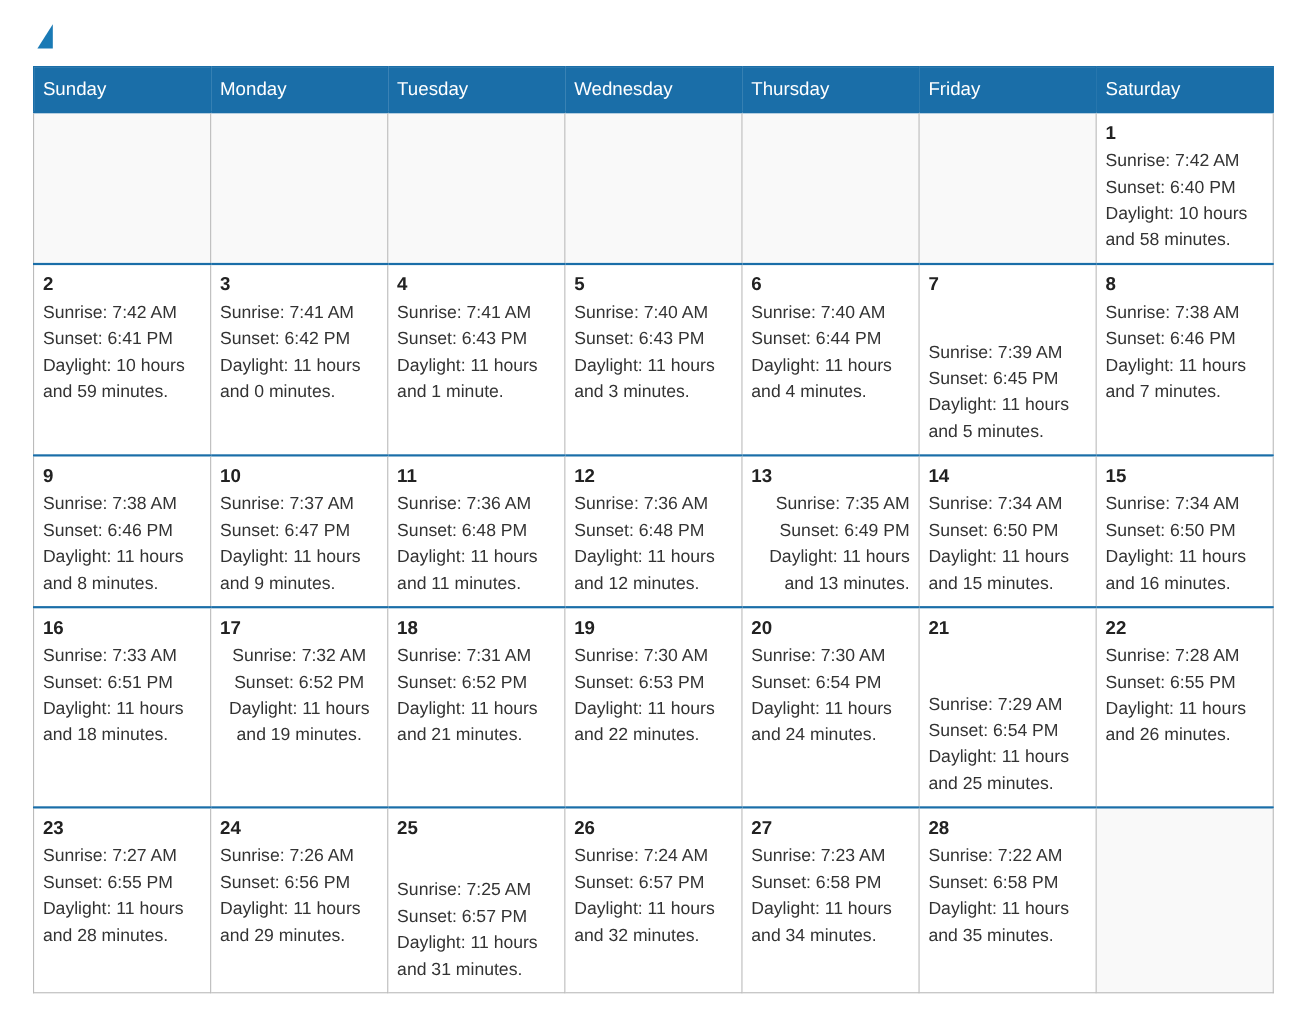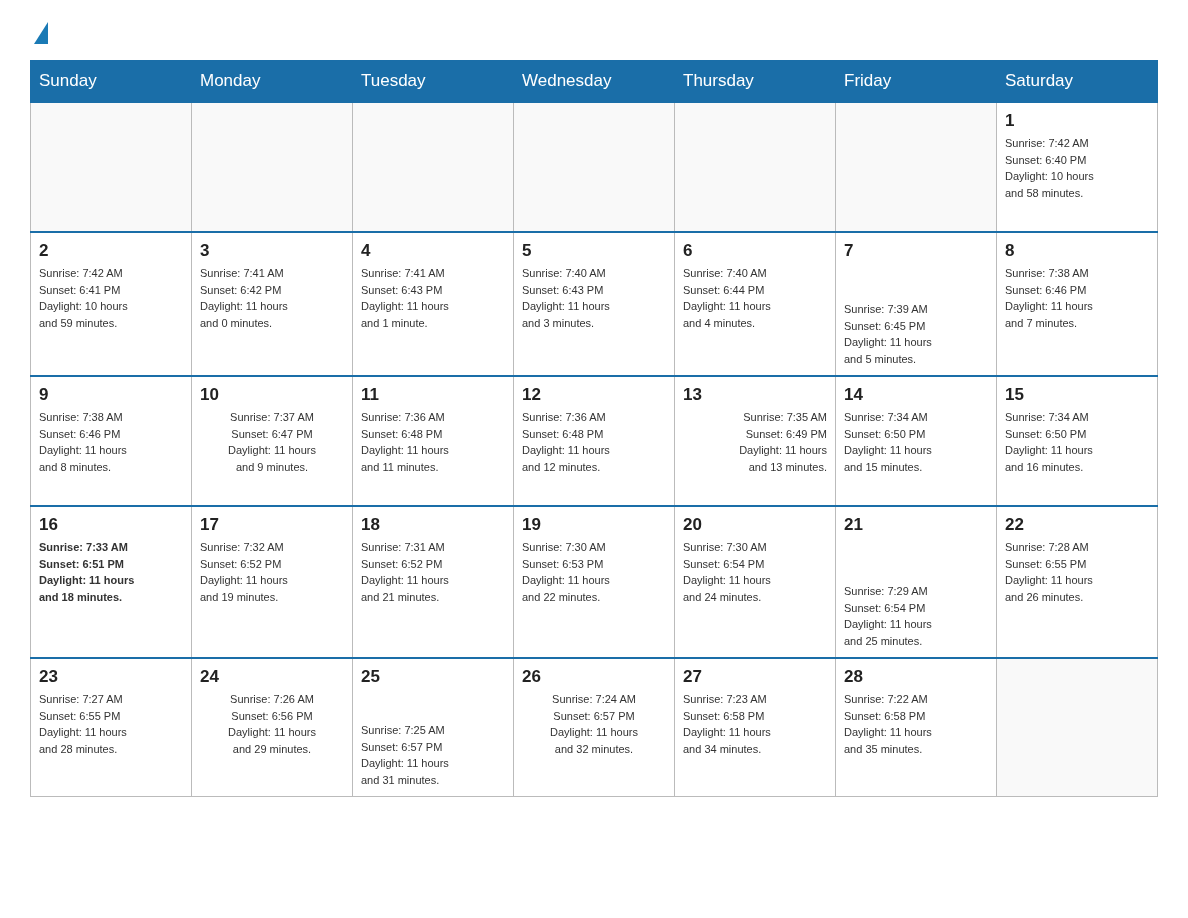--- a/index.html
+++ b/index.html
@@ -81,21 +81,21 @@
       height: 130px;
     }
     .day-number {
       font-size: 17px;
       font-weight: bold;
       color: #222;
       display: block;
       margin-bottom: 4px;
     }
     .day-info {
-      font-size: 11px;
+      font-size: 16px;
       color: #333;
       line-height: 1.5;
     }
     .empty-cell {
       background: #f9f9f9;
     }
     .week-row td {
       border-top: 2px solid #1a6ea8;
     }
   </style>
@@ -198,21 +198,21 @@
       <tr class="week-row">
         <td>
           <span class="day-number">9</span>
           <div class="day-info" style="white-space: pre-line;">Sunrise: 7:38 AM
 Sunset: 6:46 PM
 Daylight: 11 hours
 and 8 minutes.</div>
         </td>
         <td>
           <span class="day-number">10</span>
-          <div class="day-info" style="white-space: pre-line; text-align: center;">Sunrise: 7:37 AM
+          <div class="day-info" style="white-space: pre-line;">Sunrise: 7:37 AM
 Sunset: 6:47 PM
 Daylight: 11 hours
 and 9 minutes.</div>
         </td>
         <td>
           <span class="day-number">11</span>
           <div class="day-info" style="white-space: pre-line;">Sunrise: 7:36 AM
 Sunset: 6:48 PM
 Daylight: 11 hours
 and 11 minutes.</div>
@@ -242,28 +242,28 @@
           <span class="day-number">15</span>
           <div class="day-info" style="white-space: pre-line;">Sunrise: 7:34 AM
 Sunset: 6:50 PM
 Daylight: 11 hours
 and 16 minutes.</div>
         </td>
       </tr>
       <tr class="week-row">
         <td>
           <span class="day-number">16</span>
-          <div class="day-info" style="white-space: pre-line; font-weight: bold;">Sunrise: 7:33 AM
+          <div class="day-info" style="white-space: pre-line;">Sunrise: 7:33 AM
 Sunset: 6:51 PM
 Daylight: 11 hours
 and 18 minutes.</div>
         </td>
         <td>
           <span class="day-number">17</span>
-          <div class="day-info" style="white-space: pre-line;">Sunrise: 7:32 AM
+          <div class="day-info" style="white-space: pre-line; text-align: center;">Sunrise: 7:32 AM
 Sunset: 6:52 PM
 Daylight: 11 hours
 and 19 minutes.</div>
         </td>
         <td>
           <span class="day-number">18</span>
           <div class="day-info" style="white-space: pre-line;">Sunrise: 7:31 AM
 Sunset: 6:52 PM
 Daylight: 11 hours
 and 21 minutes.</div>
@@ -300,35 +300,35 @@
       <tr class="week-row">
         <td>
           <span class="day-number">23</span>
           <div class="day-info" style="white-space: pre-line;">Sunrise: 7:27 AM
 Sunset: 6:55 PM
 Daylight: 11 hours
 and 28 minutes.</div>
         </td>
         <td>
           <span class="day-number">24</span>
-          <div class="day-info" style="white-space: pre-line; text-align: center;">Sunrise: 7:26 AM
+          <div class="day-info" style="white-space: pre-line;">Sunrise: 7:26 AM
 Sunset: 6:56 PM
 Daylight: 11 hours
 and 29 minutes.</div>
         </td>
         <td>
           <span class="day-number">25</span>
           <div class="day-info" style="white-space: pre-line; margin-top: 35px;">Sunrise: 7:25 AM
 Sunset: 6:57 PM
 Daylight: 11 hours
 and 31 minutes.</div>
         </td>
         <td>
           <span class="day-number">26</span>
-          <div class="day-info" style="white-space: pre-line; text-align: center;">Sunrise: 7:24 AM
+          <div class="day-info" style="white-space: pre-line;">Sunrise: 7:24 AM
 Sunset: 6:57 PM
 Daylight: 11 hours
 and 32 minutes.</div>
         </td>
         <td>
           <span class="day-number">27</span>
           <div class="day-info" style="white-space: pre-line;">Sunrise: 7:23 AM
 Sunset: 6:58 PM
 Daylight: 11 hours
 and 34 minutes.</div>

